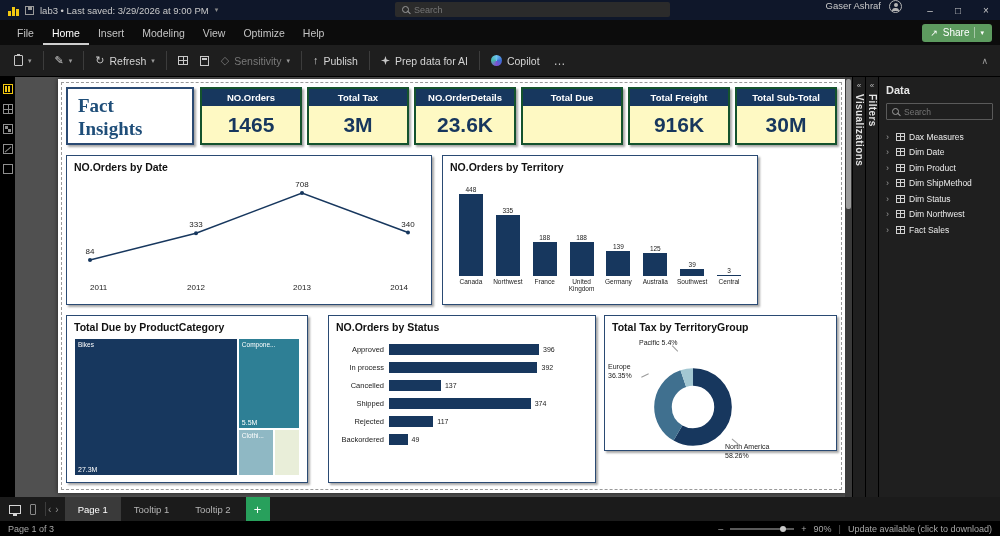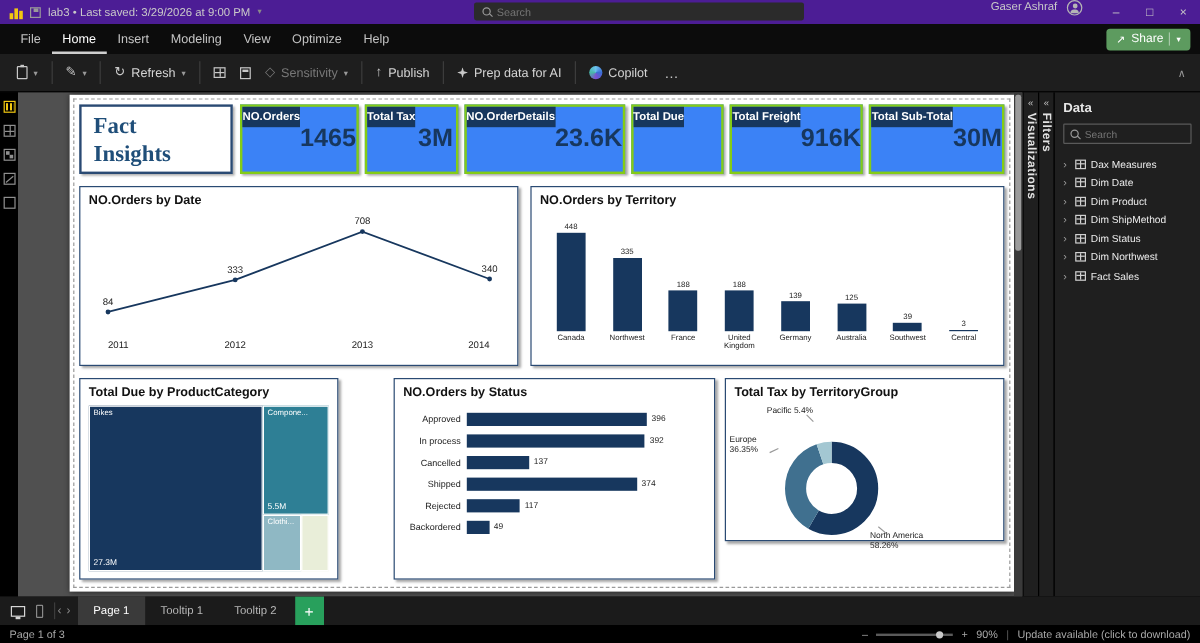--- a/index.html
+++ b/index.html
@@ -1,20 +1,20 @@
 <!DOCTYPE html>
 <html><head>
 <meta charset="utf-8">
 <style>
   *{margin:0;padding:0;box-sizing:border-box}
   html,body{width:1000px;height:536px;overflow:hidden;background:#000;font-family:"Liberation Sans",sans-serif}
   .app{width:1000px;height:536px;display:flex;flex-direction:column}
 
   
-  .titlebar{height:20px;background:#4c1d95;color:#bdbdbd;display:flex;align-items:center;position:relative;font-size:9.5px;flex:0 0 auto}
+  .titlebar{height:20px;background:#0f172a;color:#bdbdbd;display:flex;align-items:center;position:relative;font-size:9.5px;flex:0 0 auto}
   .tb-left{display:flex;align-items:center;gap:6px;padding-left:8px}
   .app-icon{width:11px;height:11px;display:flex;align-items:flex-end;gap:1px}
   .app-icon i{display:block;width:3px;background:#F2C811}
   .app-icon .b1{height:5px}.app-icon .b2{height:9px}.app-icon .b3{height:7px}
   .save-icon{width:9px;height:9px;border:1px solid #9a9a9a;position:relative}
   .save-icon::before{content:'';position:absolute;top:0;left:2px;width:4px;height:3px;background:#9a9a9a}
   .doc-title{color:#c9c9c9}
   .tb-chev{color:#8a8a8a;font-size:7px}
   .tb-search{position:absolute;left:395px;top:2px;width:275px;height:15px;background:#2b2b2b;border-radius:2px;display:flex;align-items:center;gap:5px;padding:0 7px}
   .mag{width:7px;height:7px;border:1px solid #9a9a9a;border-radius:50%;position:relative;flex:0 0 auto}
@@ -72,36 +72,36 @@
   .sb{position:absolute;right:0;top:0;bottom:0;width:7px;background:#3a3a3a}
   .sb-thumb{position:absolute;left:1px;top:2px;width:5px;height:130px;background:#9c9c9c;border-radius:2px}
 
   .card{position:absolute;background:#fff;border:1px solid #2a4a73;box-shadow:2px 2px 2px rgba(0,0,0,.35)}
   .card-title{font-size:10.5px;font-weight:bold;color:#111;padding:5px 7px 2px}
 
   .title-card{left:8px;top:8px;width:128px;height:58px;padding:6px 10px;border-width:2px}
   .rt-line{font-family:"Liberation Serif",serif;font-weight:bold;font-size:19px;color:#1F4E79;line-height:1.2}
 
   .kpi-row{position:absolute;left:142px;top:8px;right:8px;height:58px;display:flex;gap:5px}
-  .kpi-card{flex:1;background:#3b82f6;border:2px solid #84cc16;box-shadow:2px 2px 2px rgba(0,0,0,.35);display:flex;}
+  .kpi-card{flex:1;background:#fef9c3;border:2px solid #14532d;box-shadow:2px 2px 2px rgba(0,0,0,.35);display:flex;flex-direction:column}
   .kpi-head{height:17px;background:#17375E;color:#fff;font-size:9.5px;font-weight:bold;display:flex;align-items:center;justify-content:center;white-space:nowrap}
   .kpi-value{flex:1;display:flex;align-items:center;justify-content:center;font-size:21px;font-weight:bold;color:#17375E}
 
   .line-card{left:8px;top:76px;width:366px;height:150px}
   .line-svg{width:352px;height:118px;margin:2px 6px 0;display:block}
   .line-svg text{font-size:8px;fill:#222;font-family:"Liberation Sans",sans-serif}
 
-  .terr-card{left:384px;top:76px;width:395px;height:150px}
+  .terr-card{left:384px;top:76px;width:316px;height:150px}
   .tbars{display:flex;height:116px;padding:0 12px;gap:5px;margin-top:2px}
   .tbar-col{flex:1;display:flex;flex-direction:column;align-items:center;justify-content:flex-end}
   .tbar-val{font-size:6.5px;color:#222;margin-bottom:1px}
   .tbar{width:24px;background:#17375E}
   .tbar-lab{height:15px;font-size:6.5px;color:#222;text-align:center;line-height:1.1;margin-top:2px}
 
-  .tree-card{left:8px;top:236px;width:216px;height:168px}
+  .tree-card{left:8px;top:236px;width:242px;height:168px}
   .tm-area{position:relative;margin:3px 7px 7px;height:calc(100% - 28px)}
   .tm-block{position:absolute;border:1px solid #fff;overflow:hidden}
   .tm-lab{font-size:6.5px;color:#fff;padding:2px 3px;white-space:nowrap}
   .tm-val{position:absolute;bottom:2px;left:3px;font-size:7px;color:#fff}
 
   .status-card{left:270px;top:236px;width:268px;height:168px}
   .srows{margin:5px 8px 0}
   .srow{display:flex;align-items:center;height:18px}
   .srow-lab{width:52px;text-align:right;font-size:7.5px;color:#222;padding-right:5px;flex:0 0 auto}
   .srow-bar{height:11px;background:#17375E}

